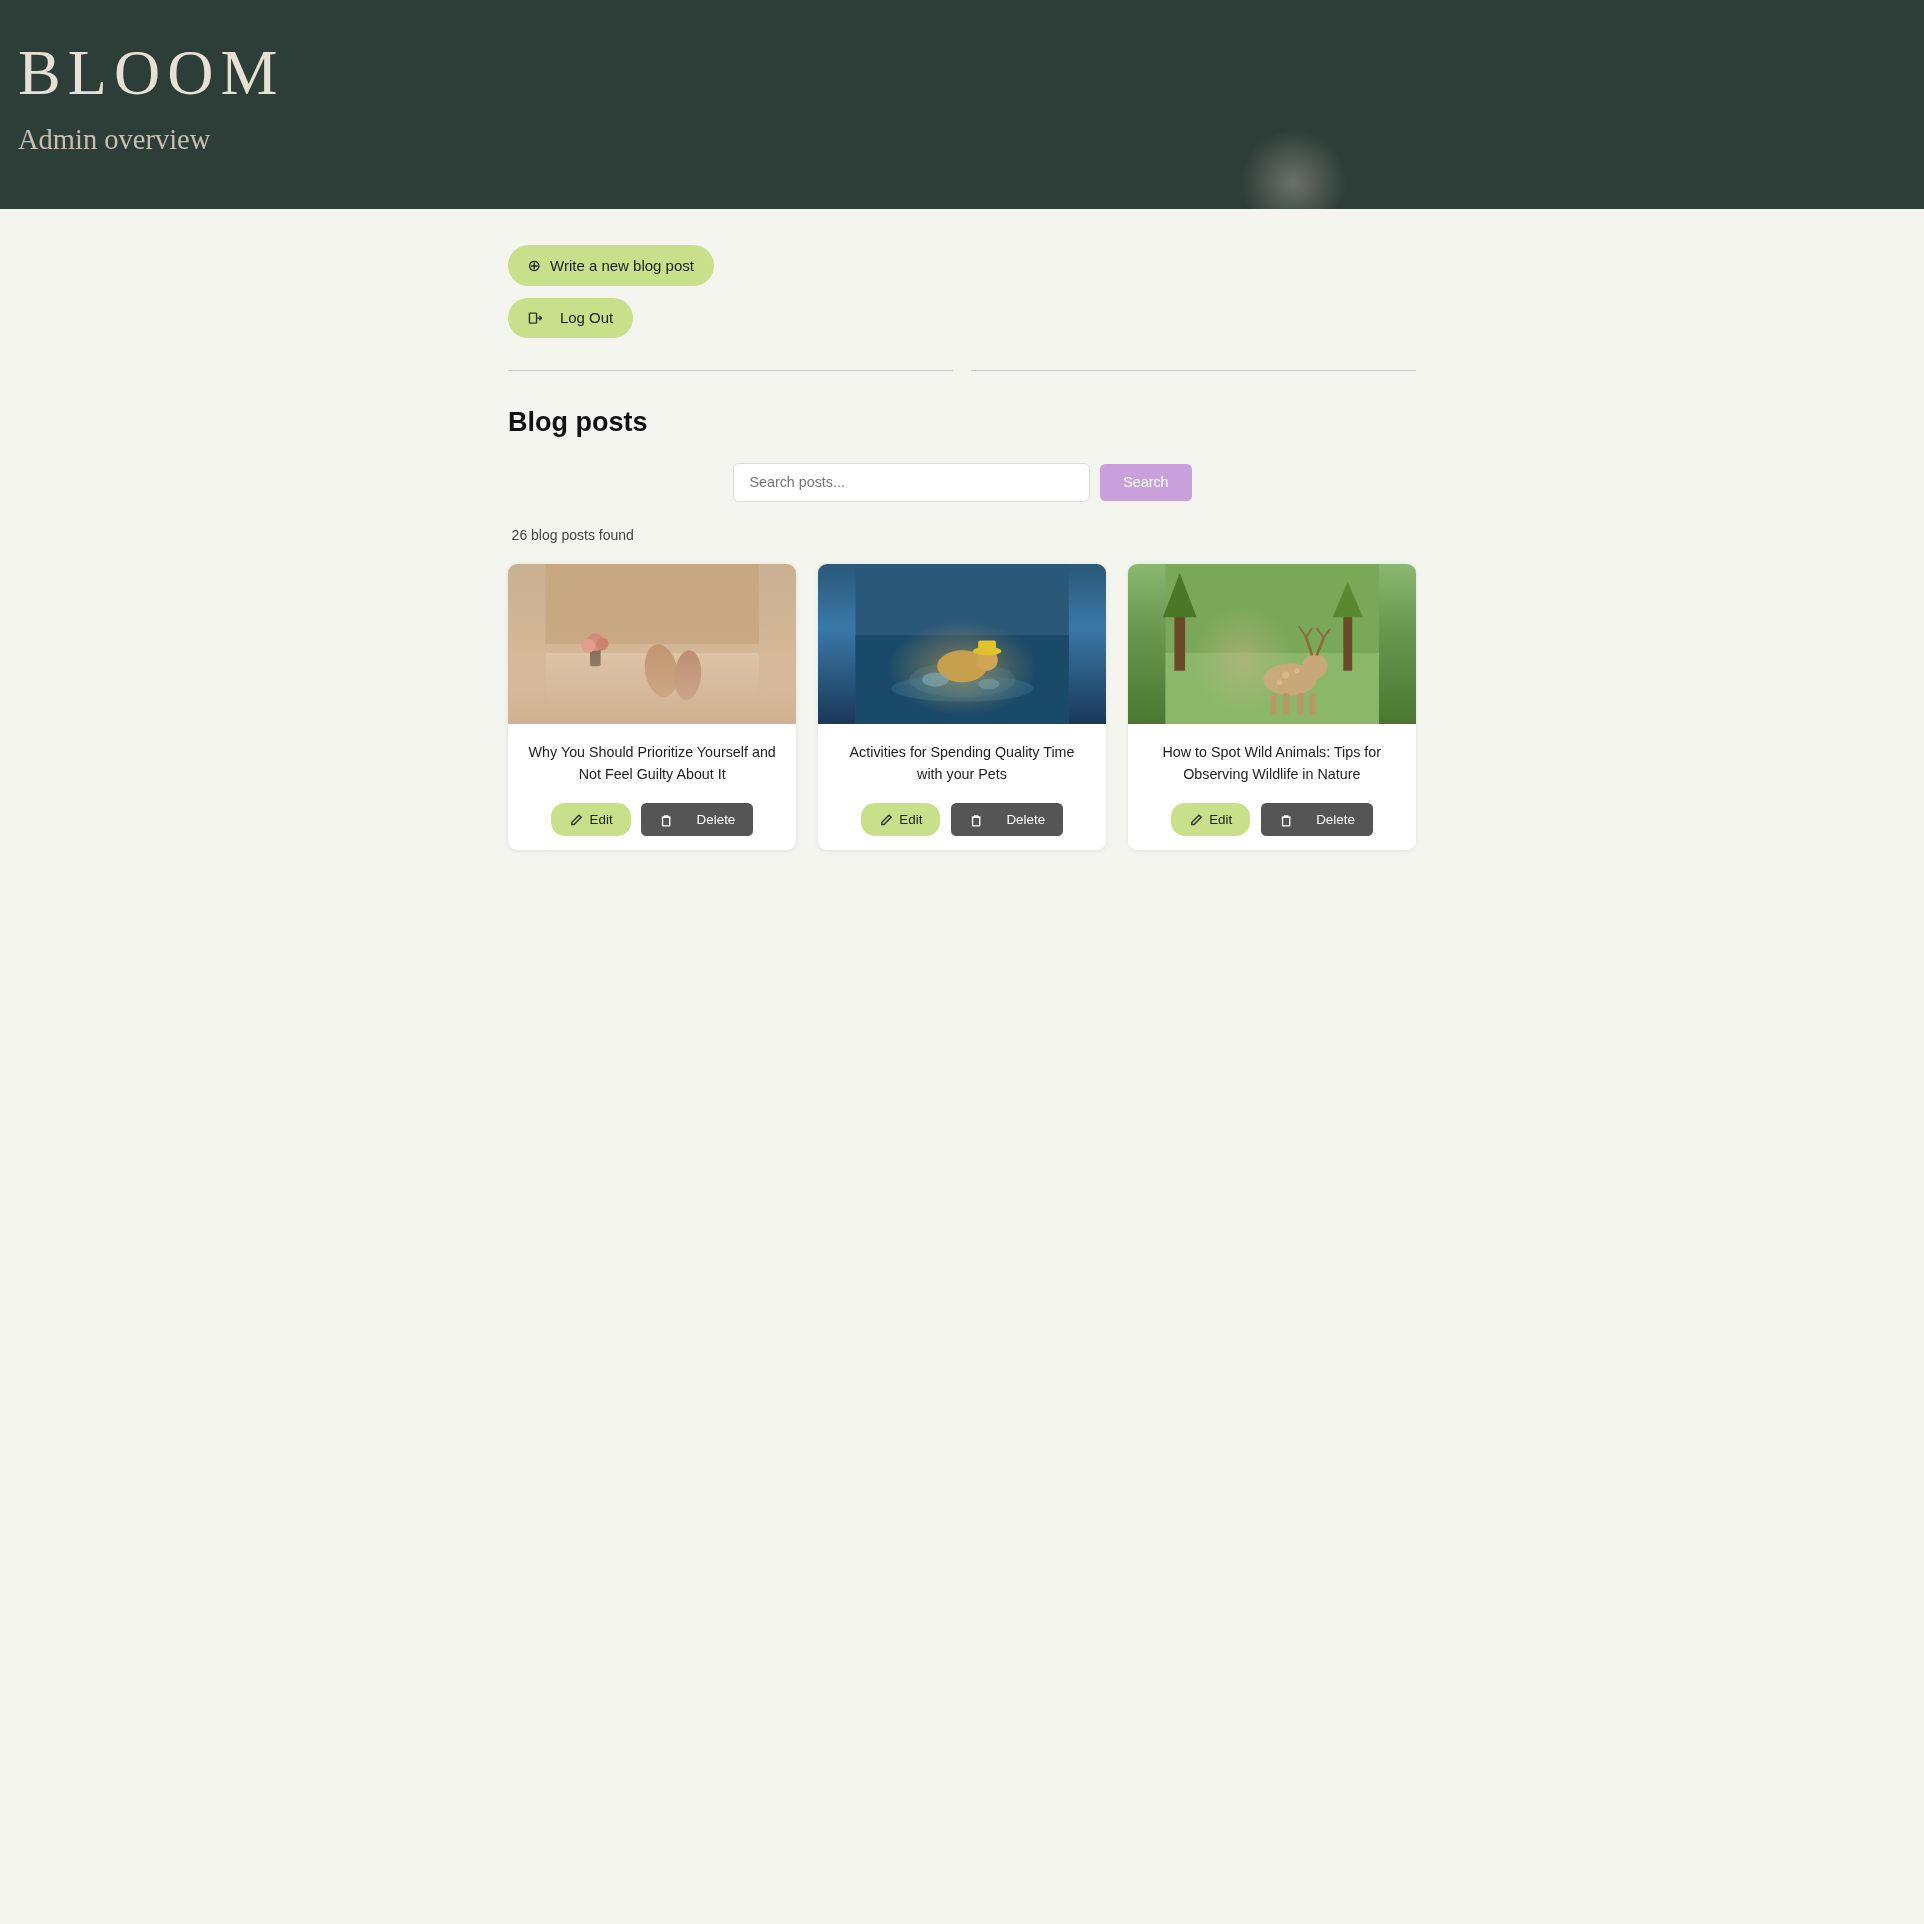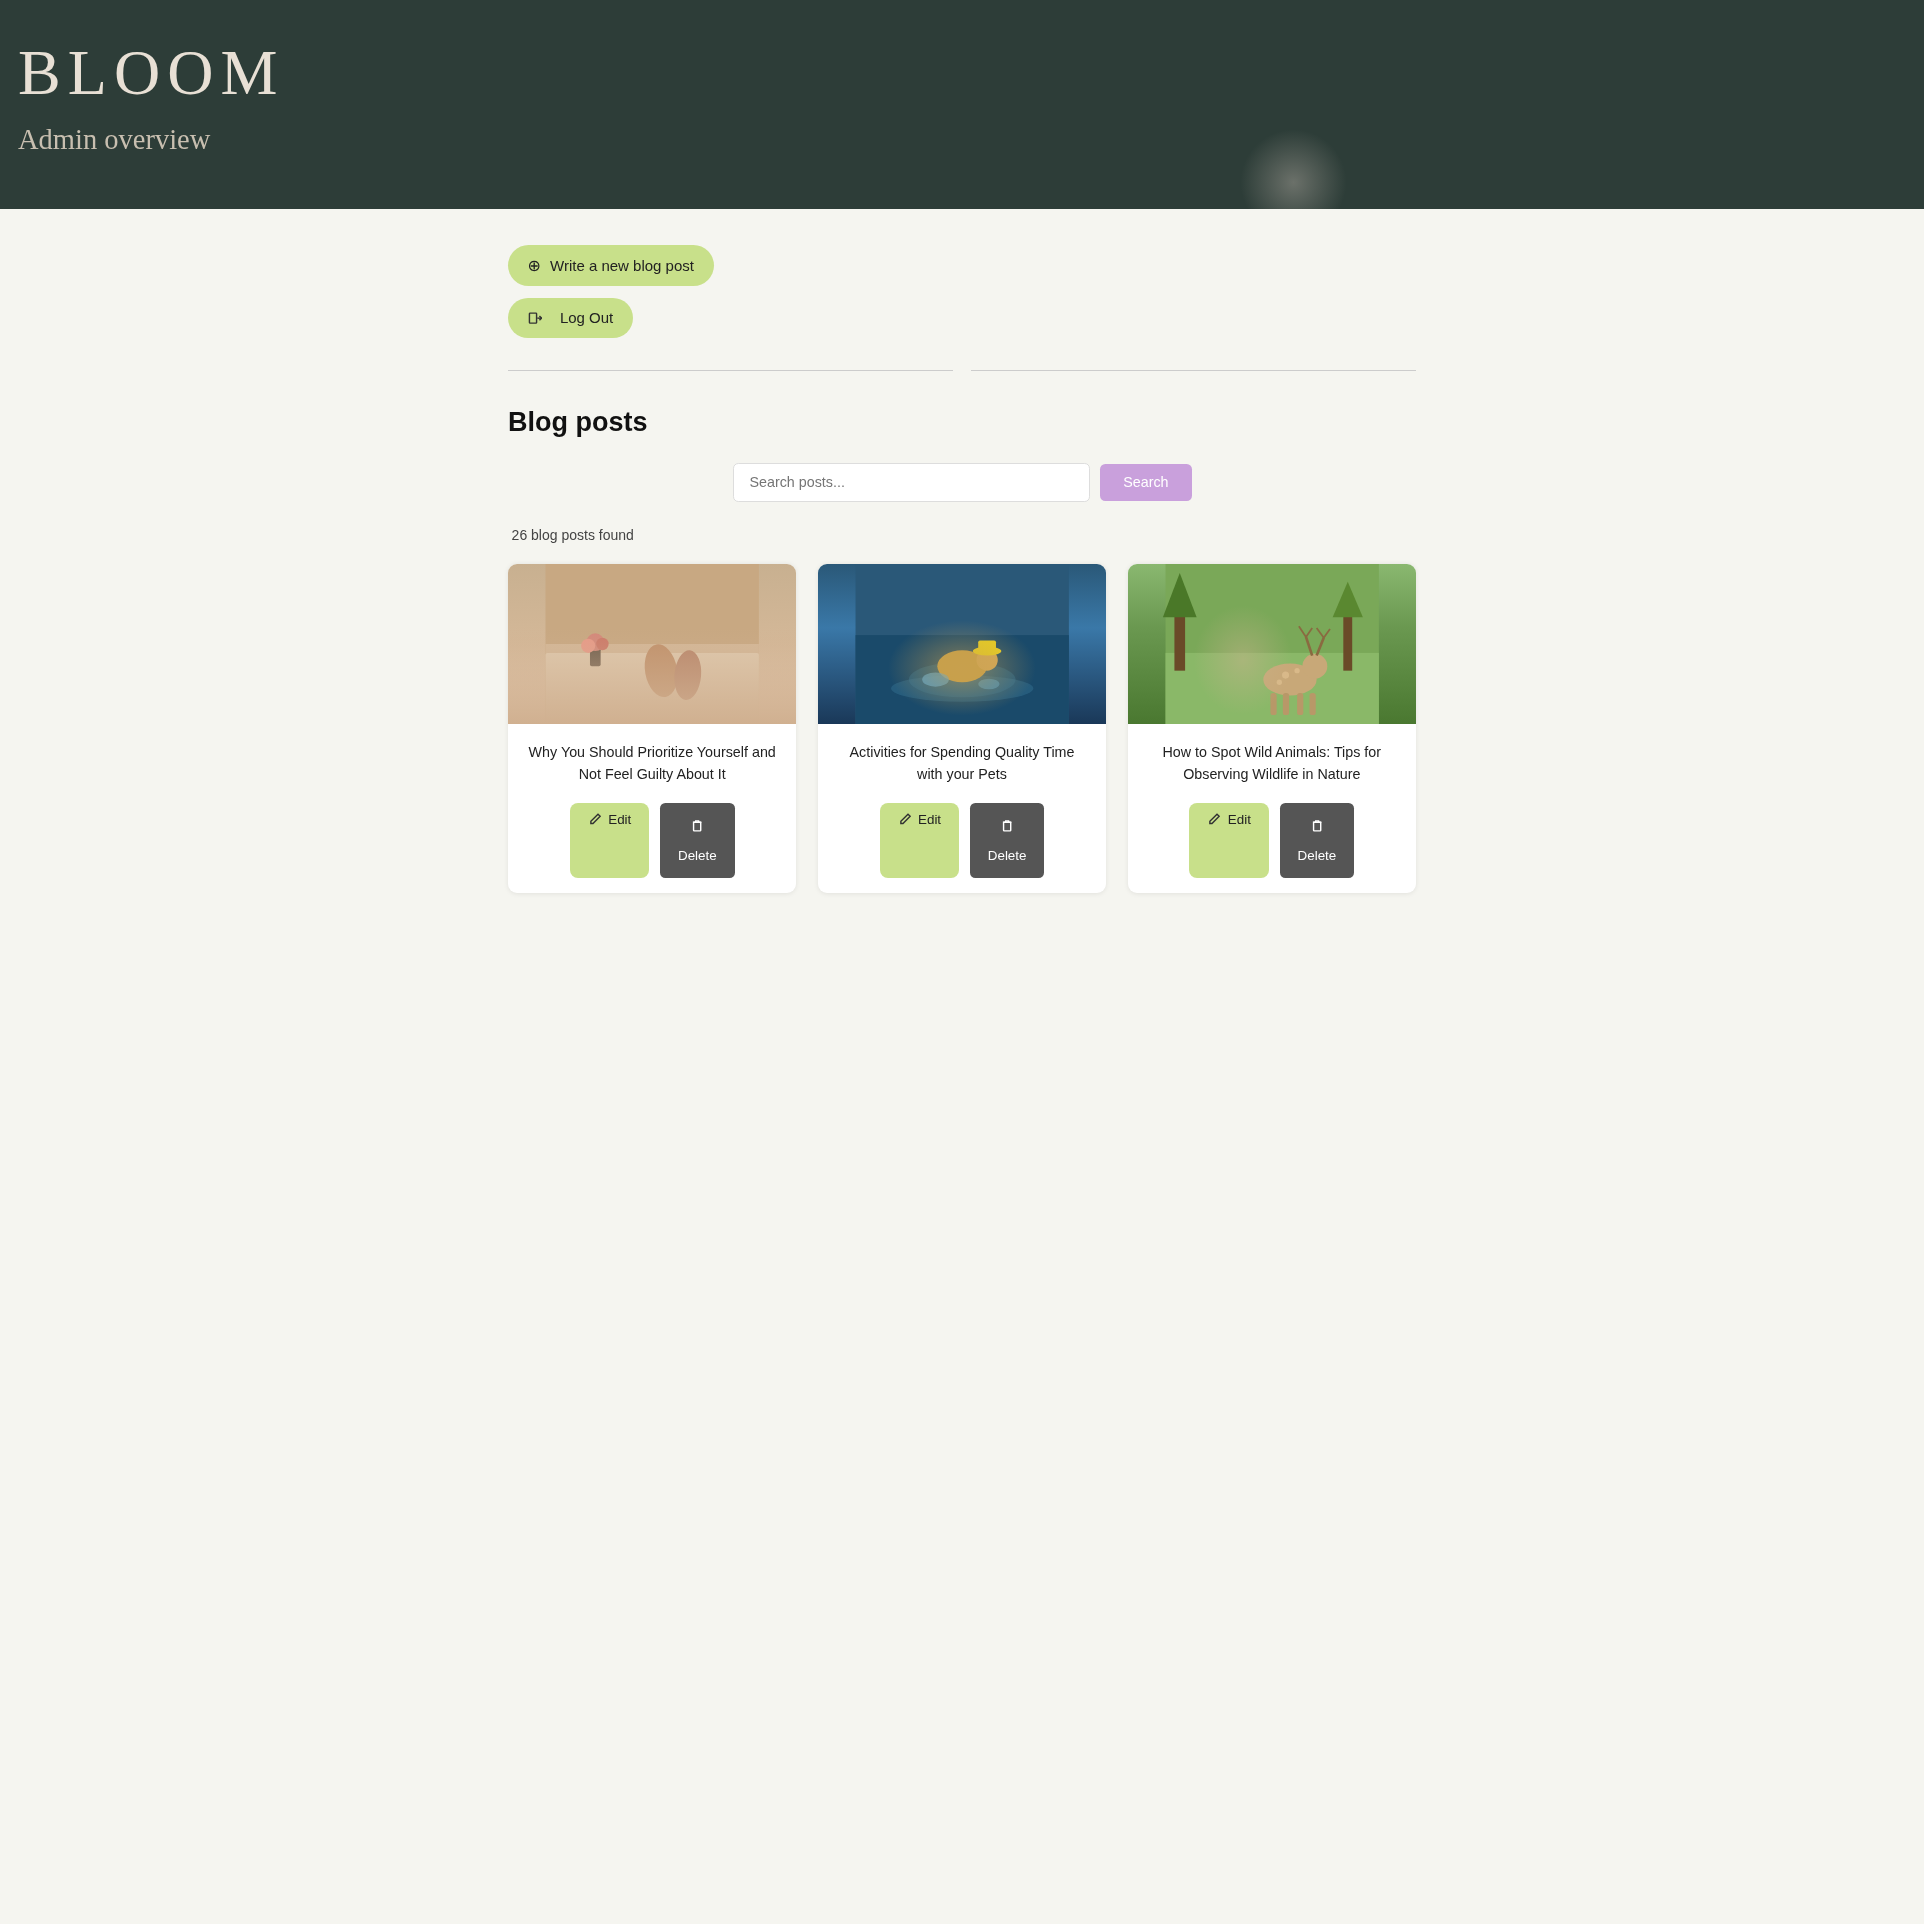--- a/index.html
+++ b/index.html
@@ -201,44 +201,44 @@
     }
 
     .card-actions {
       display: flex;
       gap: 10.7px;
       justify-content: center;
     }
 
     .btn-edit {
       display: inline-flex;
+      align-items: center;
       gap: 6.2px;
       background-color: #c8e08a;
       border: none;
-      border-radius: 8px;
+      border-radius: 14px;
       padding: 9px 18px;
       font-size: 13.4px;
       cursor: pointer;
       font-family: Arial, sans-serif;
       color: #222;
     }
 
     .btn-delete {
       display: inline-flex;
       align-items: center;
-      gap: 16px;
+      gap: 23px;
       background-color: #555;
       border: none;
       border-radius: 5.3px;
-      padding: 15px 18px;
+      padding: 9px 18px;
       font-size: 13.4px;
       cursor: pointer;
       font-family: Arial, sans-serif;
       color: #fff;
-      flex-direction: column;
     }
 
     
     .icon-svg {
       width: 14.3px;
       height: 14.3px;
       display: inline-block;
       vertical-align: middle;
     }
 

